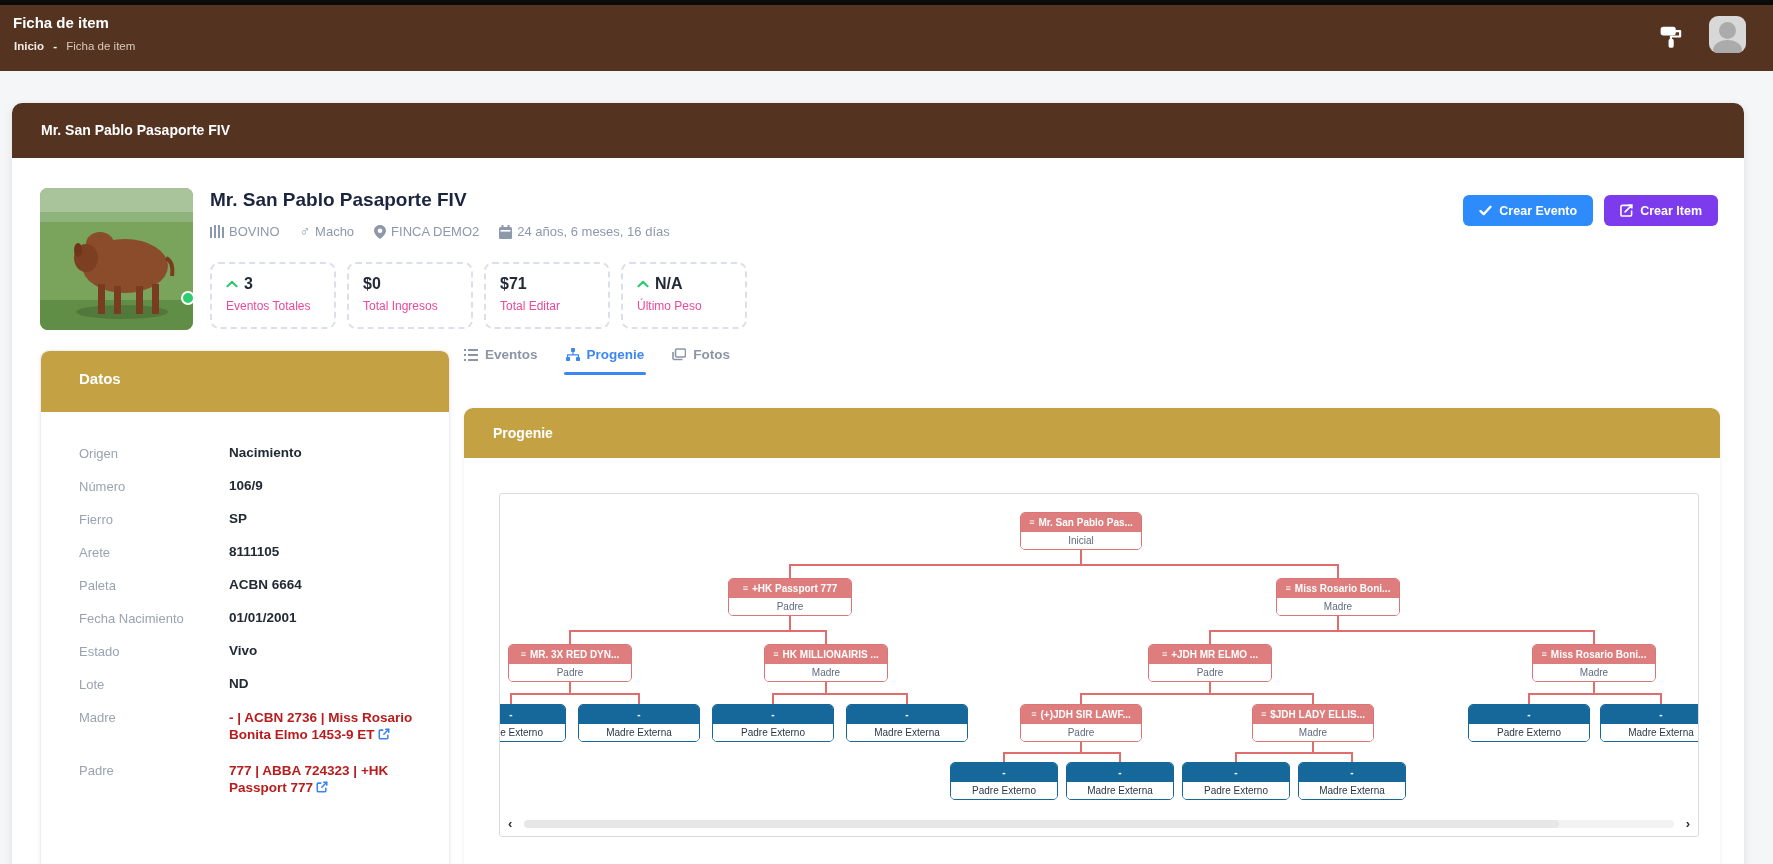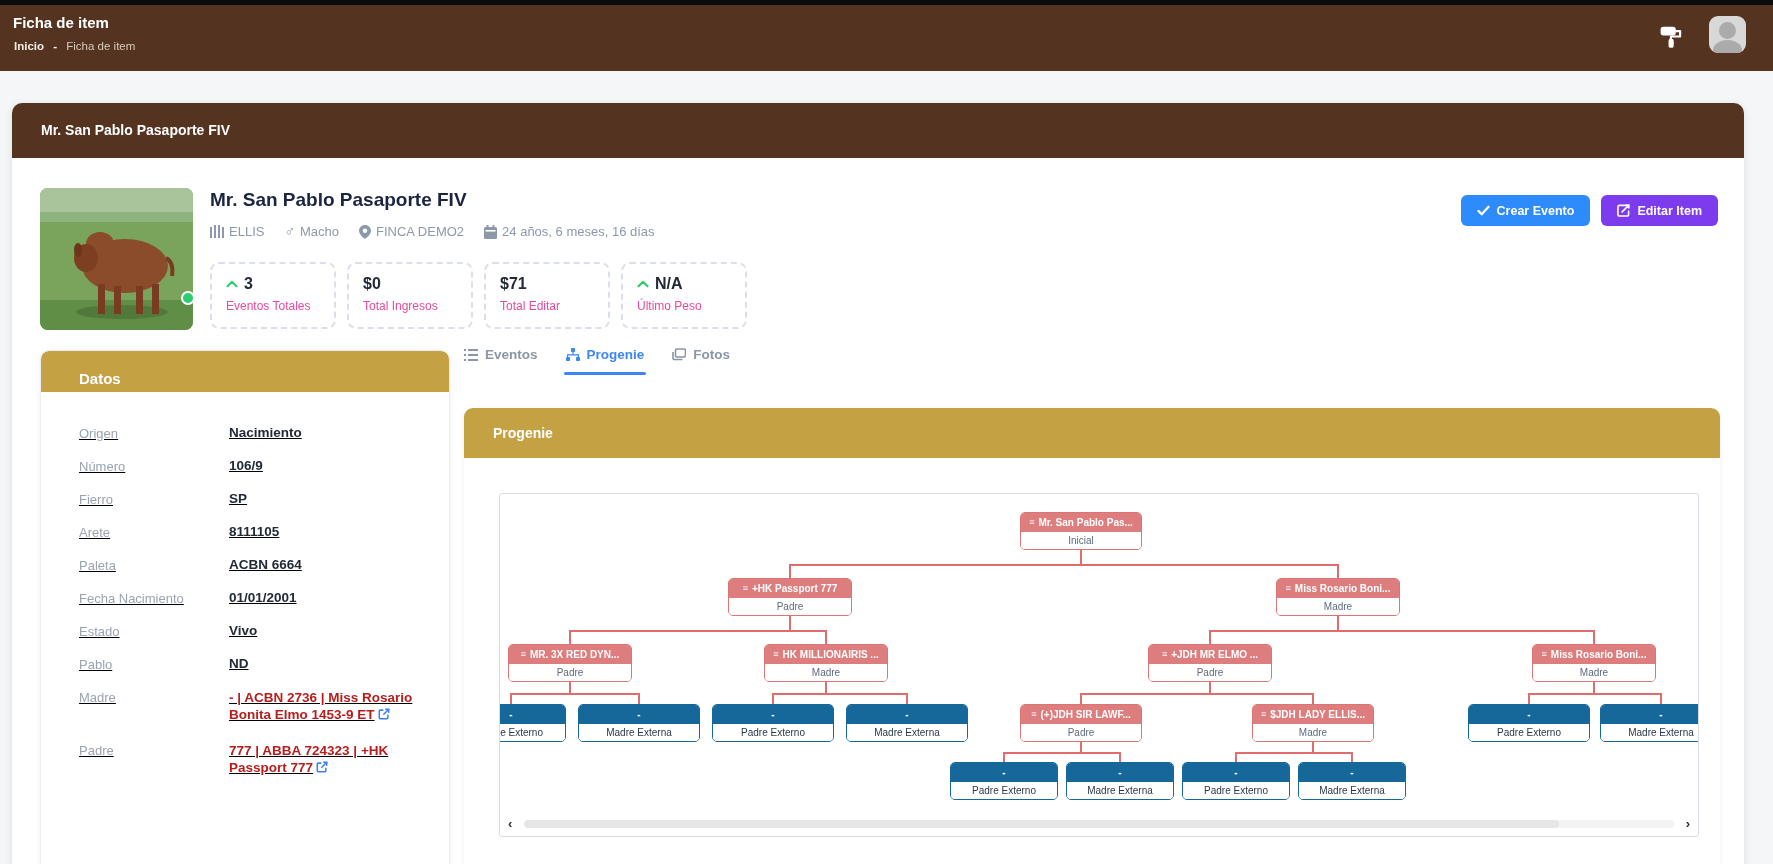--- a/index.html
+++ b/index.html
@@ -52,23 +52,23 @@
   .tabs { position:absolute; left:452px; top:244px; display:flex; gap:28px; }
   .tab { position:relative; display:flex; align-items:center; gap:7px; font-size:13.5px; font-weight:bold;
     color:#8b95a5; cursor:pointer; padding-bottom:6px; }
   .tab.active { color:#3d87f5; }
   .tab.active::after { content:""; position:absolute; left:-2px; right:-2px; bottom:-7px; height:3px;
     border-radius:3px; background:#3d87f5; }
 
   
   .datos { position:absolute; left:28px; top:247px; width:410px; height:600px; background:#fff;
     border:1px solid #eceef1; border-radius:9px; box-shadow:0 1px 5px rgba(0,0,0,.07); overflow:hidden; }
-  .datos-header { height:41px; background:#c4a244; border-radius:8px 8px 0 0; color:#fff;
+  .datos-header { height:61px; background:#c4a244; border-radius:8px 8px 0 0; color:#fff;
     font-size:15px; font-weight:bold; line-height:55px; padding-left:38px; }
-  .datos-rows { padding:33px 0 0 38px;text-decoration:underline; }
+  .datos-rows { padding:33px 0 0 38px; }
   .drow { display:flex; margin-bottom:17px; }
   .dlabel { width:150px; font-size:13px; color:#9aa3b2; padding-top:1px; }
   .dvalue { width:185px; font-size:13.5px; font-weight:bold; color:#222a36; }
   .dvalue.link { color:#b91c1c; line-height:1.28; cursor:pointer; }
   .ext-ico { display:inline-block; vertical-align:-1px; margin-left:3px; }
 
   
   .prog { position:absolute; left:452px; top:305px; width:1256px; height:485px; background:#fff;
     border-radius:9px; box-shadow:0 1px 5px rgba(0,0,0,.07); }
   .prog-header { height:50px; background:#c4a244; border-radius:9px 9px 0 0; color:#fff;
@@ -150,21 +150,21 @@
 
   <div class="animal-name">Mr. San Pablo Pasaporte FIV</div>
   <div class="meta-row">
     <div class="meta-item">
       <svg width="14" height="13" viewBox="0 0 14 13" fill="#8d98ab">
         <rect x="0" y="2" width="2" height="11"></rect>
           <rect x="4" y="0" width="2" height="13"></rect>
         <rect x="8" y="0" width="2" height="13"></rect>
           <rect x="12" y="2" width="2" height="11"></rect>
       </svg>
-      <span>ELLIS</span>
+      <span>BOVINO</span>
     </div>
     <div class="meta-item">
       <span class="male-glyph">♂</span>
       <span>Macho</span>
     </div>
     <div class="meta-item">
       <svg width="12" height="14" viewBox="0 0 12 14" fill="#8d98ab">
         <path d="M6 0C2.7 0 0 2.6 0 5.8 0 10 6 14 6 14s6-4 6-8.2C12 2.6 9.3 0 6 0zm0 8a2.3 2.3 0 1 1 0-4.6A2.3 2.3 0 0 1 6 8z"></path>
       </svg>
       <span>FINCA DEMO2</span>
@@ -218,21 +218,21 @@
       <svg width="13" height="11" viewBox="0 0 13 11" fill="none" stroke="#fff" stroke-width="2.4" stroke-linecap="round" stroke-linejoin="round">
           <path d="M1.5 6l3.2 3.2L11.5 1.8"></path>
         </svg>
       <span>Crear Evento</span>
     </button>
     <button class="btn" id="btn-edit" style="background: rgb(124, 59, 237);">
       <svg width="13" height="13" viewBox="0 0 14 14" fill="none" stroke="#fff" stroke-width="1.7">
           <path d="M10 1.5H2.5A1.5 1.5 0 0 0 1 3v8.5A1.5 1.5 0 0 0 2.5 13H11a1.5 1.5 0 0 0 1.5-1.5V7"></path>
           <path d="M5.5 8.5l7-7M9.8 1.2h3v3" stroke-linecap="round"></path>
         </svg>
-      <span>Editar Item</span>
+      <span>Crear Item</span>
     </button>
   </div>
 
   <div class="tabs" id="tabs">
       <div class="tab">
         <svg width="14" height="12" viewBox="0 0 14 12" fill="currentColor">
           <rect x="0" y="0" width="2" height="2"></rect>
           <rect x="4" y="0" width="10" height="2"></rect>
           <rect x="0" y="5" width="2" height="2"></rect>
           <rect x="4" y="5" width="10" height="2"></rect>
@@ -286,21 +286,21 @@
         </div>
         <div class="drow">
           <div class="dlabel">Fecha Nacimiento</div>
           <div class="dvalue">01/01/2001</div>
         </div>
         <div class="drow">
           <div class="dlabel">Estado</div>
           <div class="dvalue">Vivo</div>
         </div>
         <div class="drow">
-          <div class="dlabel">Pablo</div>
+          <div class="dlabel">Lote</div>
           <div class="dvalue">ND</div>
         </div>
         <div class="drow">
           <div class="dlabel">Madre</div>
           <div class="dvalue link"><span>- | ACBN 2736 | Miss Rosario Bonita Elmo 1453-9 ET</span><span class="ext-ico"><svg width="12" height="12" viewBox="0 0 14 14" fill="none" stroke="#3b82f6" stroke-width="1.8" stroke-linecap="round" stroke-linejoin="round">
                 <path d="M9 1.5h3.5V5"></path>
                 <path d="M12.5 1.5L6.8 7.2"></path>
                 <path d="M11.5 8.5v3a1 1 0 0 1-1 1h-8a1 1 0 0 1-1-1v-8a1 1 0 0 1 1-1h3"></path>
               </svg></span></div>
         </div>

